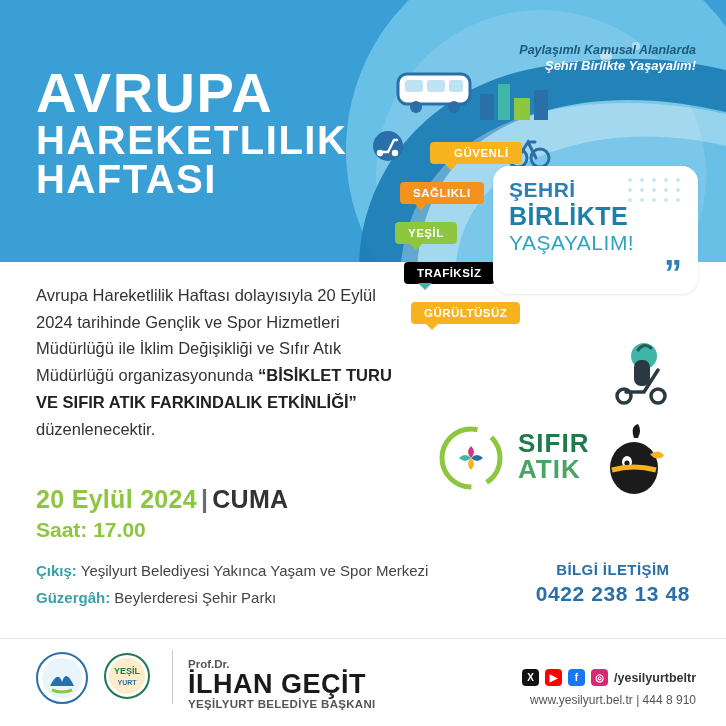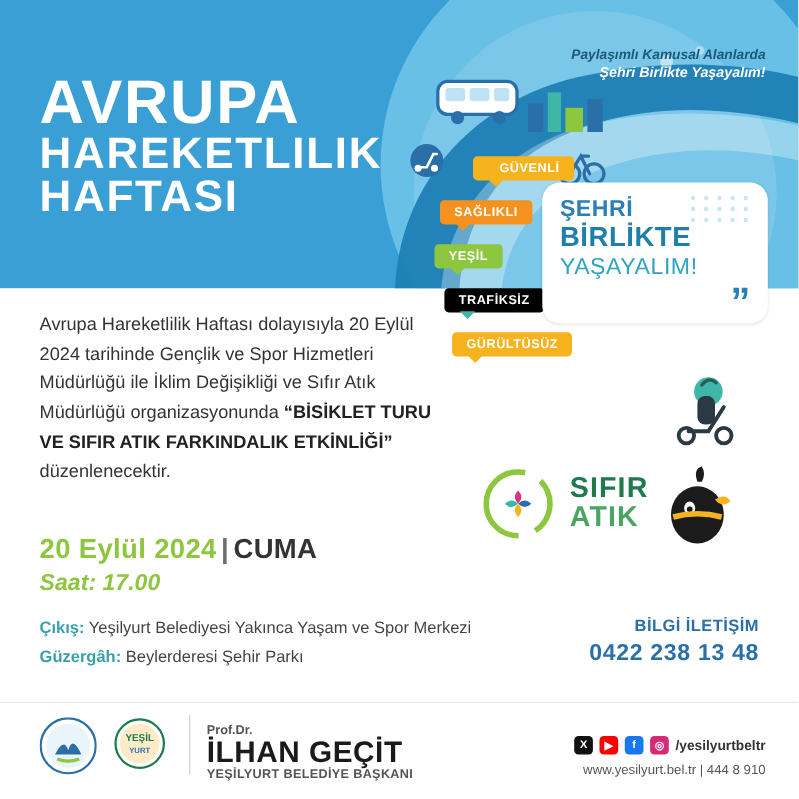--- a/index.html
+++ b/index.html
@@ -174,21 +174,20 @@
     letter-spacing: 0.3px;
   }
   .event-date .sep { color: #6d6d6d; font-weight: bold; padding: 0 4px; }
   .event-date .day { color: #333333; }
   .event-time {
     position: absolute;
     left: 36px; top: 518px;
     font-size: 21px;
     font-weight: bold;
     color: #8dc63f;
-    font-style: italic;
   }
 
   .route-line {
     position: absolute;
     left: 36px;
     font-size: 15px;
     color: #444444;
   }
   .route-line .lbl { color: #3aa0a8; font-weight: bold; }
   .route-1 { top: 562px; }
@@ -198,20 +197,21 @@
   .contact {
     position: absolute;
     right: 36px; top: 561px;
     text-align: right;
   }
   .contact .c-label {
     font-size: 15px;
     font-weight: bold;
     color: #2b6fa8;
     letter-spacing: 0.4px;
+    text-align: center;
   }
   .contact .c-phone {
     margin-top: 4px;
     font-size: 21px;
     font-weight: bold;
     color: #2b6fa8;
     letter-spacing: 0.6px;
   }
 
   

